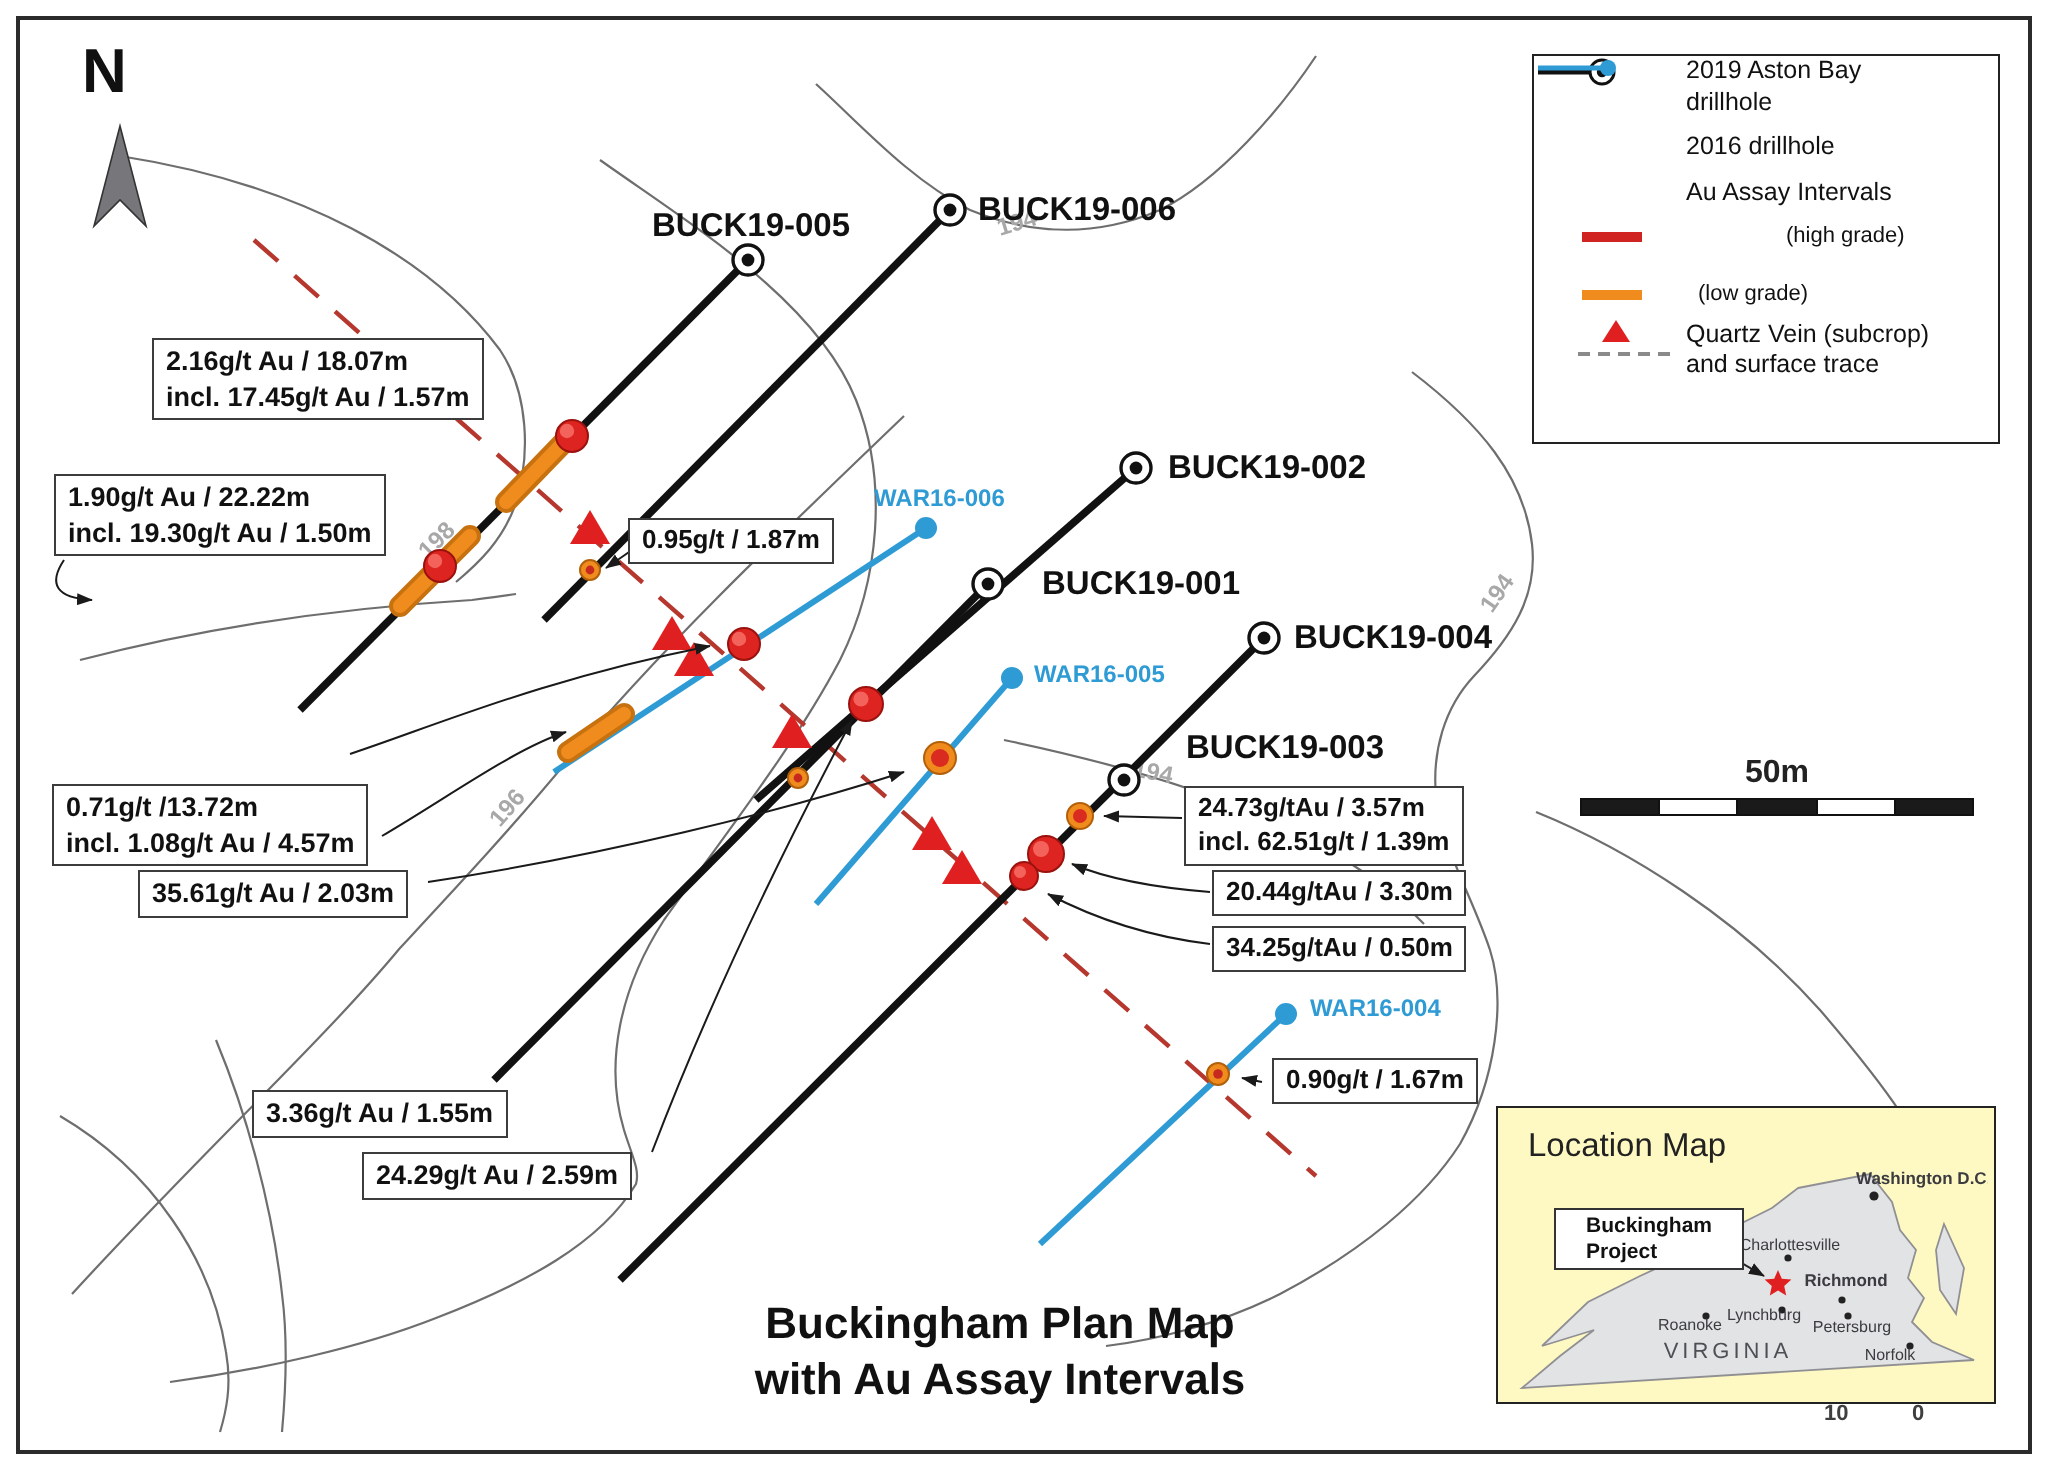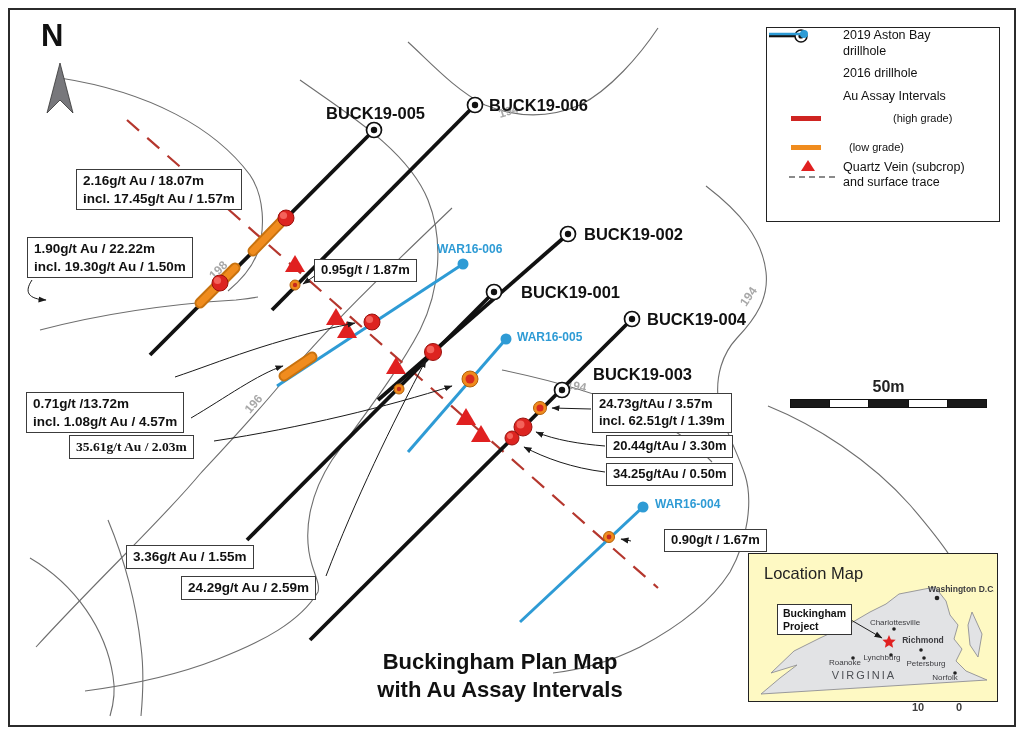--- a/index.html
+++ b/index.html
@@ -34,21 +34,21 @@
   
   .scale{position:absolute;left:790px;top:378px;width:197px;z-index:6;}
   .scale .lab{text-align:center;font-size:16px;font-weight:bold;color:#222;margin-bottom:3px;}
   .segs{display:flex;border:1px solid #111;height:7px;}
   .segs div{flex:1;}
   
   .locmap{position:absolute;left:748px;top:553px;width:248px;height:147px;background:#fef9c3;
           border:1.6px solid #222;z-index:6;}
   .locmap .ttl{position:absolute;left:15px;top:10px;font-size:16.5px;color:#222;z-index:2;}
   .buck{position:absolute;left:28px;top:50px;border:1.3px solid #333;background:#fff;
-        font-size:10.5px;font-weight:bold;line-height:1.2;padding:2px 5px;z-index:3;color:#111;}
+        font-size:10.5px;font-weight:bold;line-height:1.2;padding:2px 15px;z-index:3;color:#111;}
   .title{position:absolute;left:350px;top:648px;width:300px;text-align:center;font-size:22px;
          font-weight:bold;color:#111;line-height:1.25;z-index:4;}
   .artifact{position:absolute;font-size:11px;font-weight:bold;color:#3f3f3f;z-index:7;}
 </style>
 </head>
 <body>
 
 <div id="stage">
   <div class="frame"></div>
 
@@ -223,30 +223,30 @@
   </div>
   <div class="albl" style="left:27px;top:237px;">
     <div>1.90g/t Au / 22.22m</div>
     <div>incl. 19.30g/t Au / 1.50m</div>
   </div>
   <div class="albl sm" style="left:314px;top:259px;">0.95g/t / 1.87m</div>
   <div class="albl" style="left:26px;top:392px;">
     <div>0.71g/t /13.72m</div>
     <div>incl. 1.08g/t Au / 4.57m</div>
   </div>
-  <div class="albl" style="left:69px;top:435px;font-family:Liberation Serif, serif;">35.61g/t Au / 2.03m</div>
+  <div class="albl" style="left:69px;top:435px;">35.61g/t Au / 2.03m</div>
   <div class="albl" style="left:126px;top:545px;">3.36g/t Au / 1.55m</div>
   <div class="albl" style="left:181px;top:576px;">24.29g/t Au / 2.59m</div>
   <div class="albl sm" style="left:592px;top:393px;">
     <div>24.73g/tAu / 3.57m</div>
     <div>incl. 62.51g/t / 1.39m</div>
   </div>
   <div class="albl sm" style="left:606px;top:435px;">20.44g/tAu / 3.30m</div>
   <div class="albl sm" style="left:606px;top:463px;">34.25g/tAu / 0.50m</div>
-  <div class="albl sm" style="left:664px;top:529px;">0.90g/t / 1.67m</div>
+  <div class="albl sm" style="left:636px;top:529px;">0.90g/t / 1.67m</div>
 
   <div class="legend">
     <div class="lrow">
       <div class="lsym">
         <svg width="46" height="16" viewBox="0 0 46 16">
           <line x1="2" y1="8" x2="34" y2="8" stroke="#111" stroke-width="2.6"></line>
           <circle cx="34" cy="8" r="6" fill="#fff" stroke="#111" stroke-width="1.5"></circle>
           <circle cx="34" cy="8" r="2.6" fill="#111"></circle>
         </svg>
       </div>

